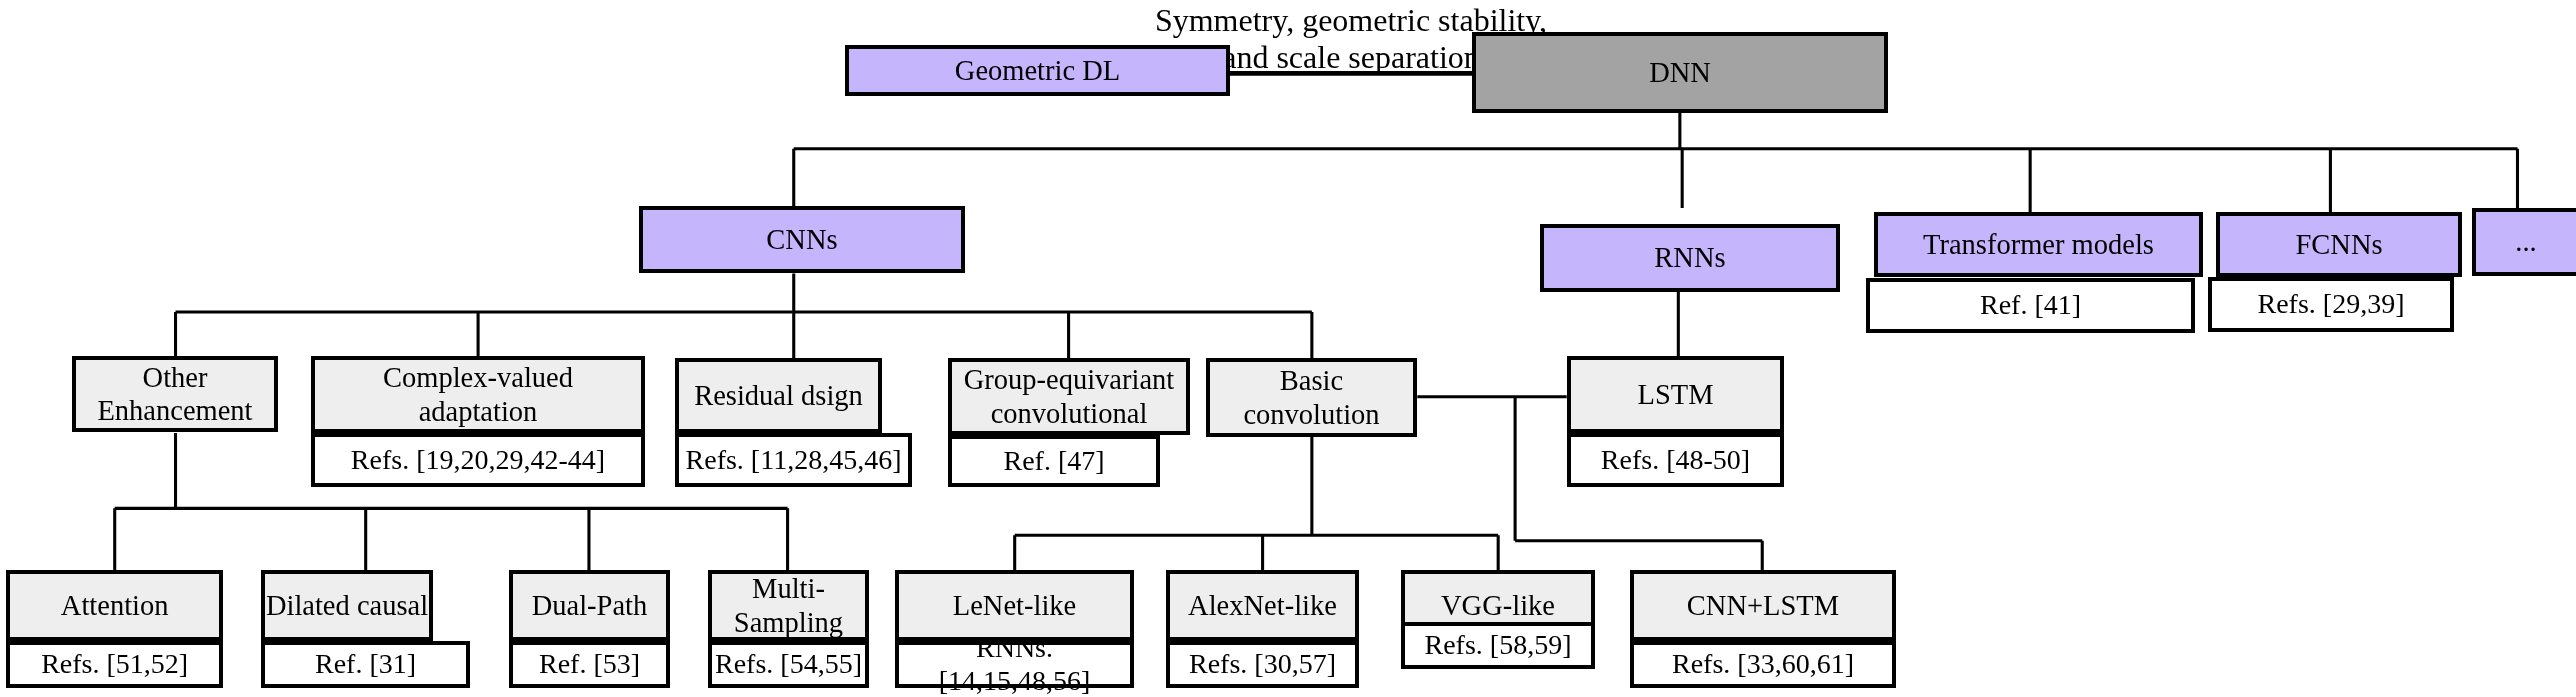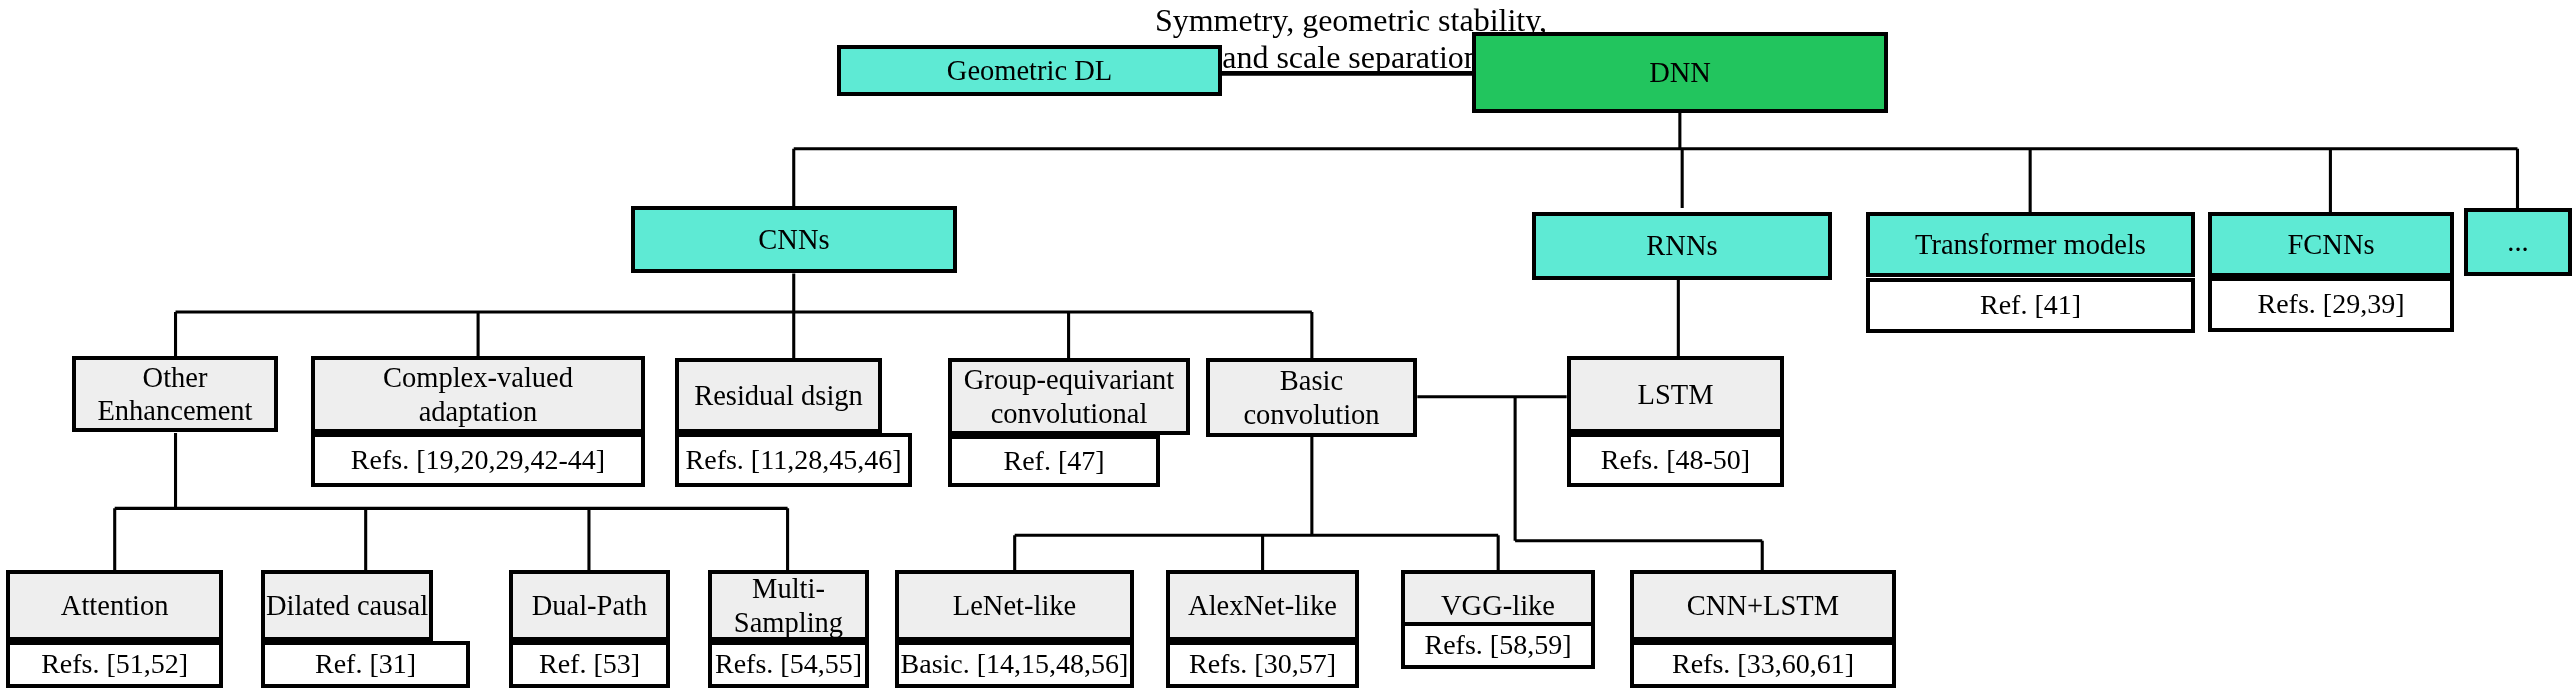--- a/index.html
+++ b/index.html
@@ -14,30 +14,30 @@
   }
   #connector-layer {
     position: absolute;
     left: 0; top: 0;
     width: 2576px; height: 698px;
   }
   .node {
     position: absolute;
     box-sizing: border-box;
     border: 4.6px solid #000000;
-    background: #22c55e;
+    background: #a3a3a3;
     display: flex;
     align-items: center;
     justify-content: center;
     text-align: center;
     font-size: 28.5px;
     line-height: 1.16;
     white-space: pre-line;
   }
-  .blue { background: #5eead4; }
+  .blue { background: #c4b5fd; margin-left: 8px; }
   .gray { background: #eeeeee; }
   .refbox { background: #ffffff; font-size: 28px; }
   #annotation {
     position: absolute;
     left: 1120px;
     top: 1.5px;
     width: 462px;
     text-align: center;
     font-size: 32px;
     line-height: 1.18;
@@ -59,21 +59,21 @@
     <path d="M1704 567 V695 M1318 695 H1946 M1318 695 V740 M1640 695 V740 M1946 695 V740" stroke="#000000" stroke-width="4" fill="none"></path>
   </svg>
 
   <div id="annotation">Symmetry, geometric stability,
 and scale separation</div>
 
   <div class="node blue" style="left:837px;top:45px;width:385px;height:51px">Geometric DL</div>
   <div class="node" style="left:1472px;top:32px;width:416px;height:81px">DNN</div>
 
   <div class="node blue" style="left:631px;top:206px;width:326px;height:67px">CNNs</div>
-  <div class="node blue" style="left:1532px;top:212px;width:300px;height:68px">RNNs</div>
+  <div class="node blue" style="left:1532px;top:224px;width:300px;height:68px">RNNs</div>
   <div class="node blue" style="left:1866px;top:212px;width:329px;height:65px">Transformer models</div>
   <div class="node refbox" style="left:1866px;top:278px;width:329px;height:55px">Ref. [41]</div>
   <div class="node blue" style="left:2208px;top:212px;width:246px;height:65px">FCNNs</div>
   <div class="node refbox" style="left:2208px;top:277px;width:246px;height:55px">Refs. [29,39]</div>
   <div class="node blue" style="left:2464px;top:208px;width:108px;height:68px">...</div>
 
   <div class="node gray" style="left:72px;top:356px;width:206px;height:76px">Other
 Enhancement</div>
   <div class="node gray" style="left:311px;top:356px;width:334px;height:77px">Complex-valued
 adaptation</div>
@@ -91,21 +91,21 @@
   <div class="node gray" style="left:6.2px;top:570px;width:217px;height:71px">Attention</div>
   <div class="node refbox" style="left:6.2px;top:641px;width:217px;height:47px">Refs. [51,52]</div>
   <div class="node gray" style="left:261px;top:570px;width:172px;height:71px">Dilated causal</div>
   <div class="node refbox" style="left:261px;top:641px;width:209px;height:47px">Ref. [31]</div>
   <div class="node gray" style="left:509px;top:570px;width:161px;height:71px">Dual-Path</div>
   <div class="node refbox" style="left:509px;top:641px;width:161px;height:47px">Ref. [53]</div>
   <div class="node gray" style="left:708px;top:570px;width:161px;height:71px">Multi-
 Sampling</div>
   <div class="node refbox" style="left:708px;top:641px;width:161px;height:47px">Refs. [54,55]</div>
   <div class="node gray" style="left:895px;top:570px;width:239px;height:71px">LeNet-like</div>
-  <div class="node refbox" style="left:895px;top:641px;width:239px;height:47px">Basic. [14,15,48,56]</div>
+  <div class="node refbox" style="left:895px;top:641px;width:239px;height:47px">RNNs. [14,15,48,56]</div>
   <div class="node gray" style="left:1166px;top:570px;width:193px;height:71px">AlexNet-like</div>
   <div class="node refbox" style="left:1166px;top:641px;width:193px;height:47px">Refs. [30,57]</div>
   <div class="node gray" style="left:1401px;top:570px;width:194px;height:71px">VGG-like</div>
   <div class="node refbox" style="left:1401px;top:622px;width:194px;height:47px">Refs. [58,59]</div>
   <div class="node gray" style="left:1630px;top:570px;width:266px;height:71px">CNN+LSTM</div>
   <div class="node refbox" style="left:1630px;top:641px;width:266px;height:47px">Refs. [33,60,61]</div>
 
 </div>
 
 

